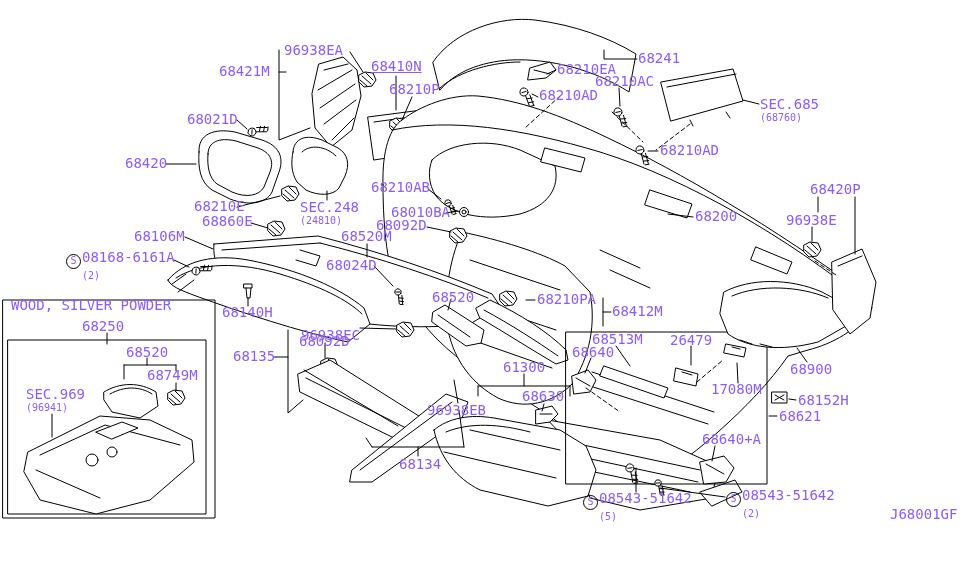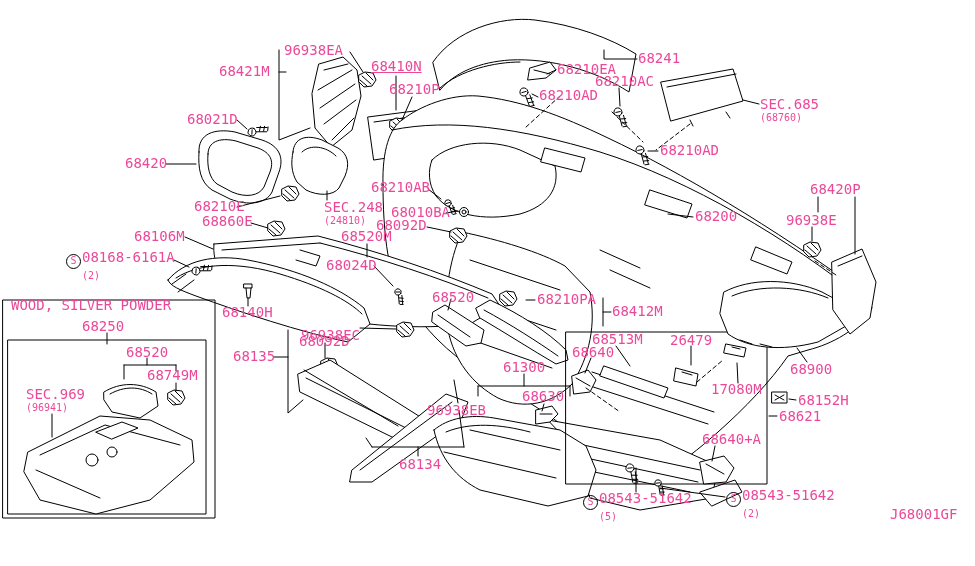--- a/index.html
+++ b/index.html
@@ -1,20 +1,20 @@
 <!DOCTYPE html>
 <html><head>
 <meta charset="utf-8">
 <style>
   html,body{margin:0;padding:0;background:#fff;}
   #stage{position:relative;width:975px;height:566px;background:#fff;overflow:hidden;
          font-family:"DejaVu Sans Mono",monospace;}
   #art{position:absolute;left:0;top:0;}
   #art path,#art line,#art rect,#art circle,#art ellipse,#art polyline{vector-effect:non-scaling-stroke;}
-  .label{position:absolute;font:14px/14px "DejaVu Sans Mono",monospace;color:#ec4899;white-space:pre;}
+  .label{position:absolute;font:14px/14px "DejaVu Sans Mono",monospace;color:#8b5cf6;white-space:pre;}
   .label .sub{display:block;font-size:10px;line-height:13px;}
   .label .sub.ind{margin-left:16px;}
   .scircle{display:inline-block;width:13px;height:13px;border:1.4px solid #000;border-radius:50%;
            font-size:10px;line-height:12px;text-align:center;vertical-align:-2px;margin-right:1px;}
 </style>
 </head>
 <body>
 
 <div id="stage">
 
@@ -256,21 +256,21 @@
       <div class="label" style="left: 389px; top: 82px;"><span>68210P</span></div>
       <div class="label" style="left: 638px; top: 51px;"><span>68241</span></div>
       <div class="label" style="left: 557px; top: 62px;"><span>68210EA</span></div>
       <div class="label" style="left: 595px; top: 74px;"><span>68210AC</span></div>
       <div class="label" style="left: 539px; top: 88px;"><span>68210AD</span></div>
       <div class="label" style="left: 760px; top: 97px;"><span>SEC.685</span><span class="sub">(68760)</span></div>
       <div class="label" style="left: 660px; top: 143px;"><span>68210AD</span></div>
       <div class="label" style="left: 187px; top: 112px;"><span>68021D</span></div>
       <div class="label" style="left: 125px; top: 156px;"><span>68420</span></div>
       <div class="label" style="left: 194px; top: 199px;"><span>68210E</span></div>
-      <div class="label" style="left: 300px; top: 200px; margin-left: 24px;"><span>SEC.248</span><span class="sub">(24810)</span></div>
+      <div class="label" style="left: 300px; top: 200px;"><span>SEC.248</span><span class="sub">(24810)</span></div>
       <div class="label" style="left: 202px; top: 214px;"><span>68860E</span></div>
       <div class="label" style="left: 134px; top: 229px;"><span>68106M</span></div>
       <div class="label" style="left: 66px; top: 250px;"><span class="scircle">S</span><span>08168-6161A</span><span class="sub ind">(2)</span></div>
       <div class="label" style="left: 371px; top: 180px;"><span>68210AB</span></div>
       <div class="label" style="left: 391px; top: 205px;"><span>68010BA</span></div>
       <div class="label" style="left: 376px; top: 218px;"><span>68092D</span></div>
       <div class="label" style="left: 341px; top: 229px;"><span>68520M</span></div>
       <div class="label" style="left: 326px; top: 258px;"><span>68024D</span></div>
       <div class="label" style="left: 695px; top: 209px;"><span>68200</span></div>
       <div class="label" style="left: 810px; top: 182px;"><span>68420P</span></div>

